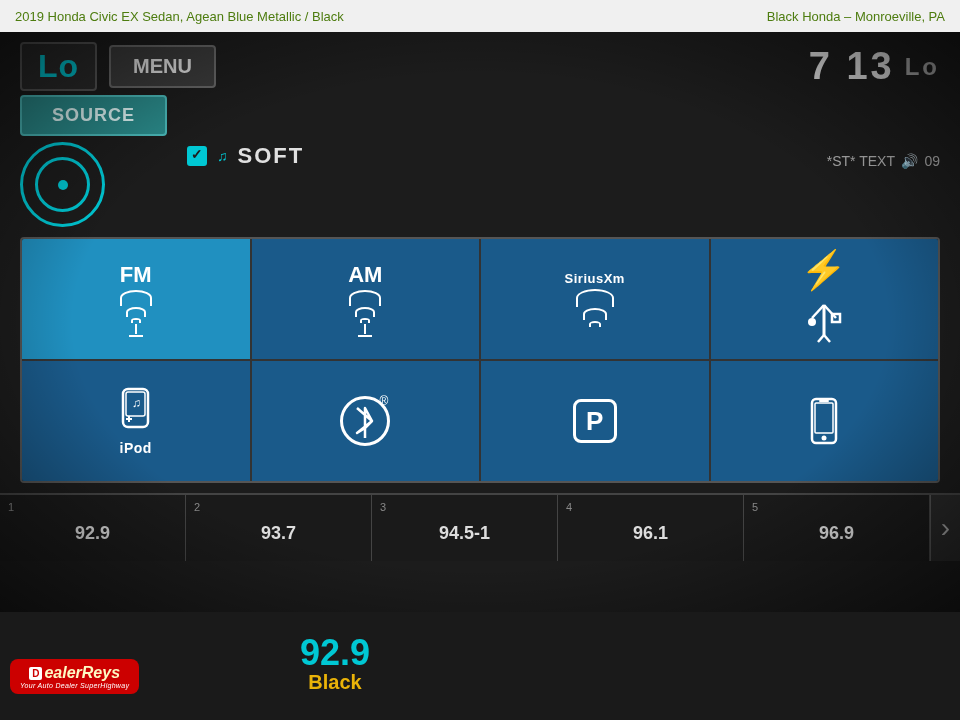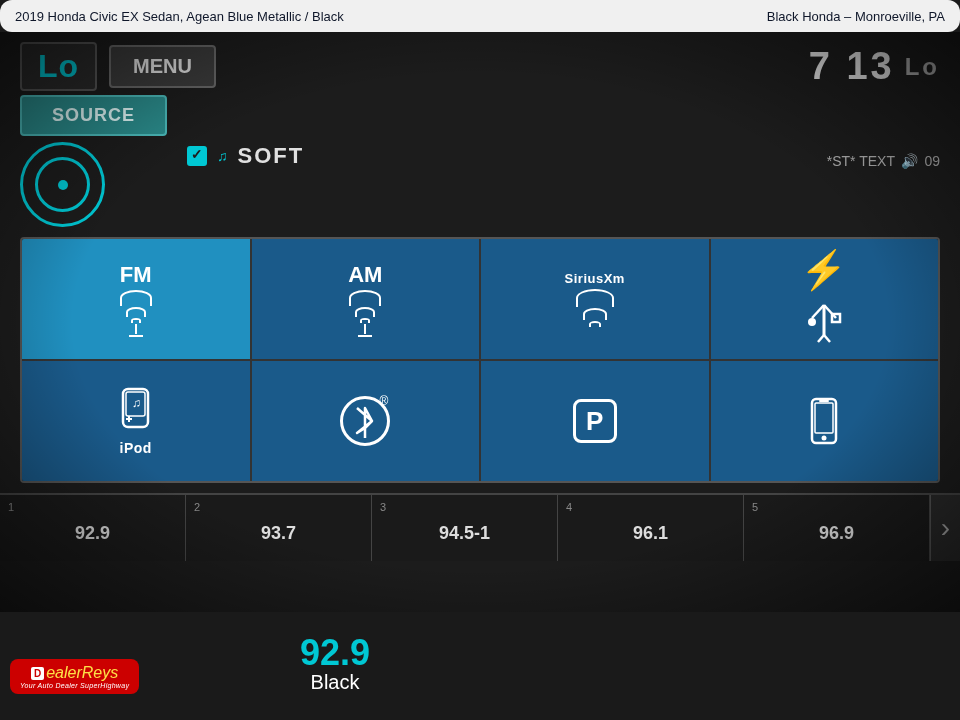--- a/index.html
+++ b/index.html
@@ -15,22 +15,21 @@
     
     .top-bar {
       background: #f0f0f0;
       width: 100%;
       height: 28px;
       display: flex;
       align-items: center;
       justify-content: space-between;
       padding: 16px 15px;
       font-size: 13px;
-      color: #0f172a;
-      border-radius: 12px;
+      color: #4d7c0f;
     }
 
     
     .screen {
       background: #1c1c1c;
       width: 100%;
       height: 580px;
       position: relative;
       overflow: hidden;
     }
@@ -518,24 +517,24 @@
   </div>
 
 </div>
 
 <div style="position:relative; height:112px; background:#1a1a1a; display:flex; align-items:flex-end;">
 
   <div style="position:absolute;bottom:30px;left:10px;z-index:20;">
     <div class="dealer-logo">
       <div style="display:flex;align-items:center;gap:2px;">
         <span style="color:#cc0000;background:#fff;font-size:10px;font-weight:900;padding:1px 3px;border-radius:2px;">D</span>
-        <span style="color:#fde047;font-size:16px;font-weight:400;font-style:italic;">ealerReys</span>
+        <span style="color:#fef9c3;font-size:16px;font-weight:700;font-style:italic;">ealerReys</span>
       </div>
       <div style="color:white;font-size:7px;letter-spacing:0.3px;font-style:italic;text-align:center;">Your Auto Dealer SuperHighway</div>
     </div>
   </div>
 
   <div style="position:absolute;bottom:30px;left:264px;width:142px;z-index:15;display:flex;flex-direction:column;align-items:center;justify-content:flex-end;">
     <div style="color:#00c8d4;font-size:36px;font-weight:bold;line-height:1;">92.9</div>
-    <div style="color:#ffffff;font-size:20px;font-weight:normal;">Black</div>
+    <div style="color:#eab308;font-size:20px;font-weight:bold;">Black</div>
   </div>
 
 </div>
 
 </body></html>

